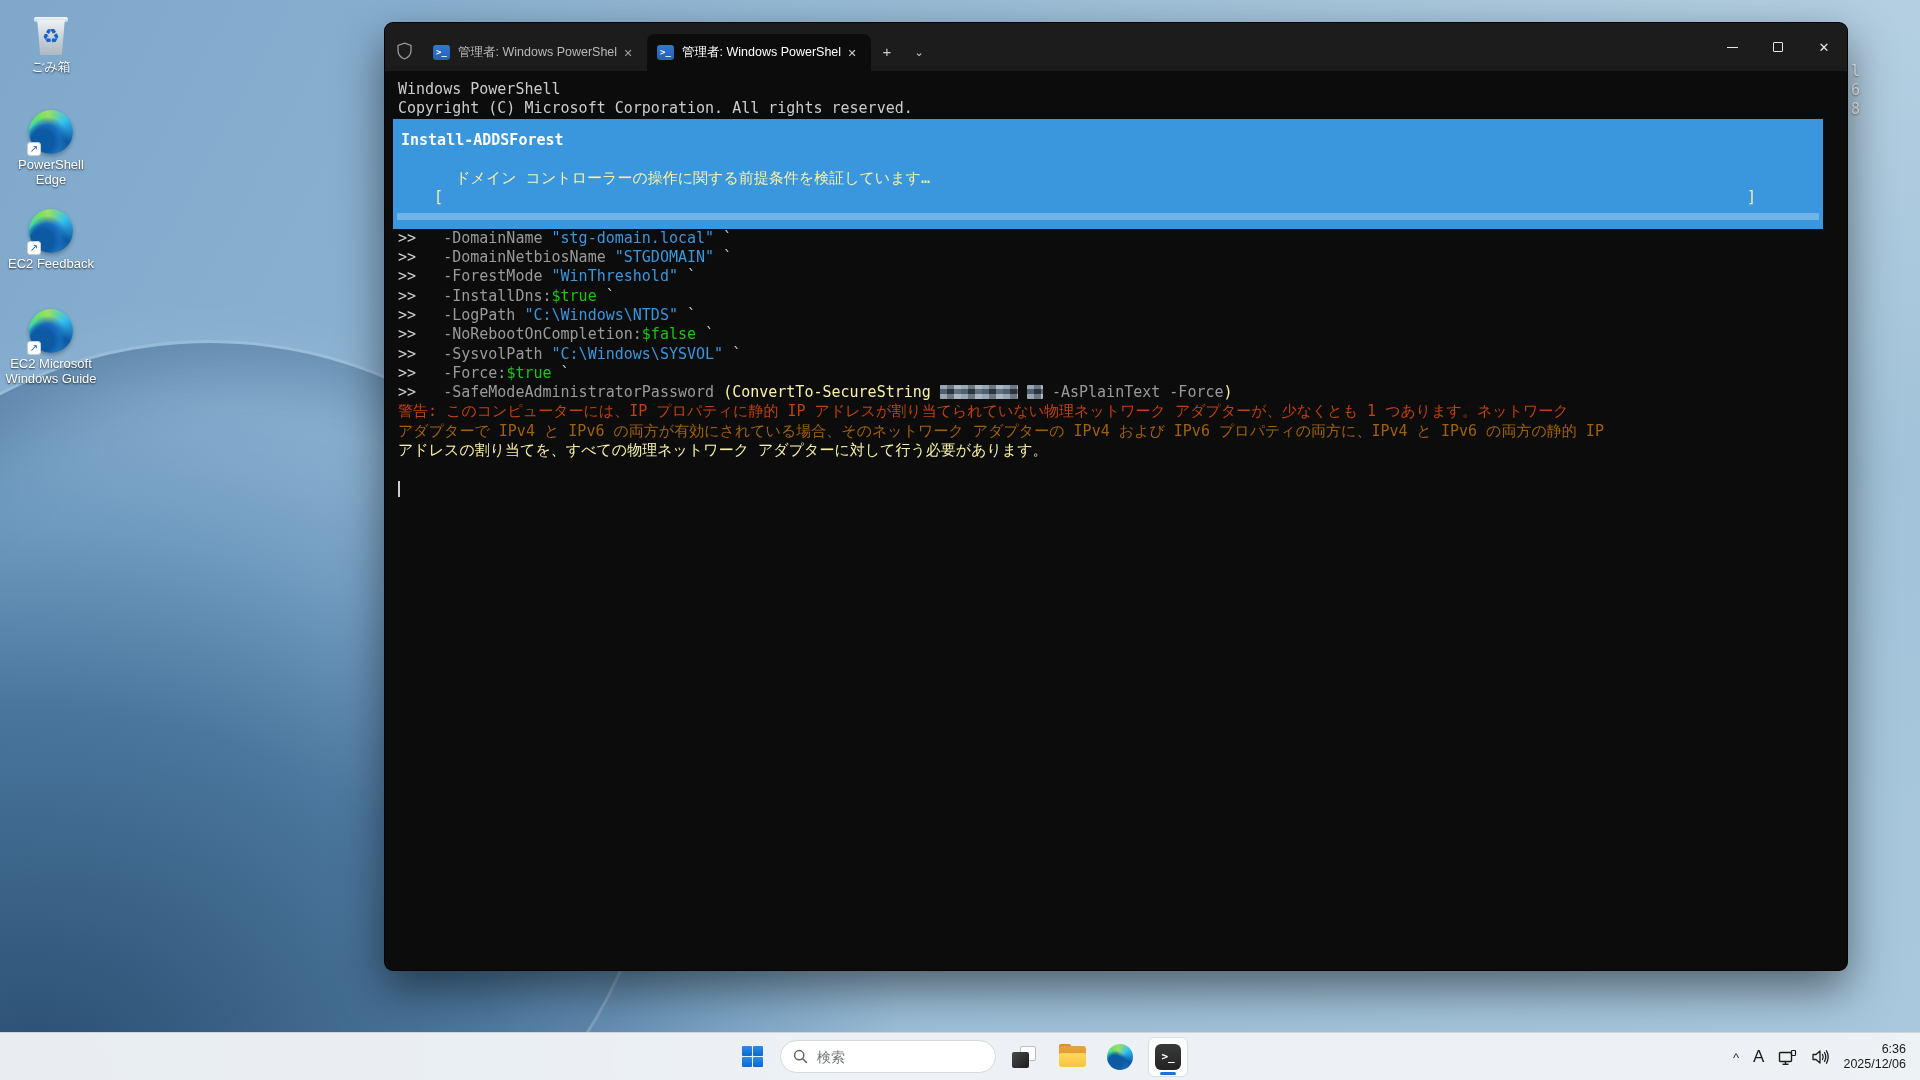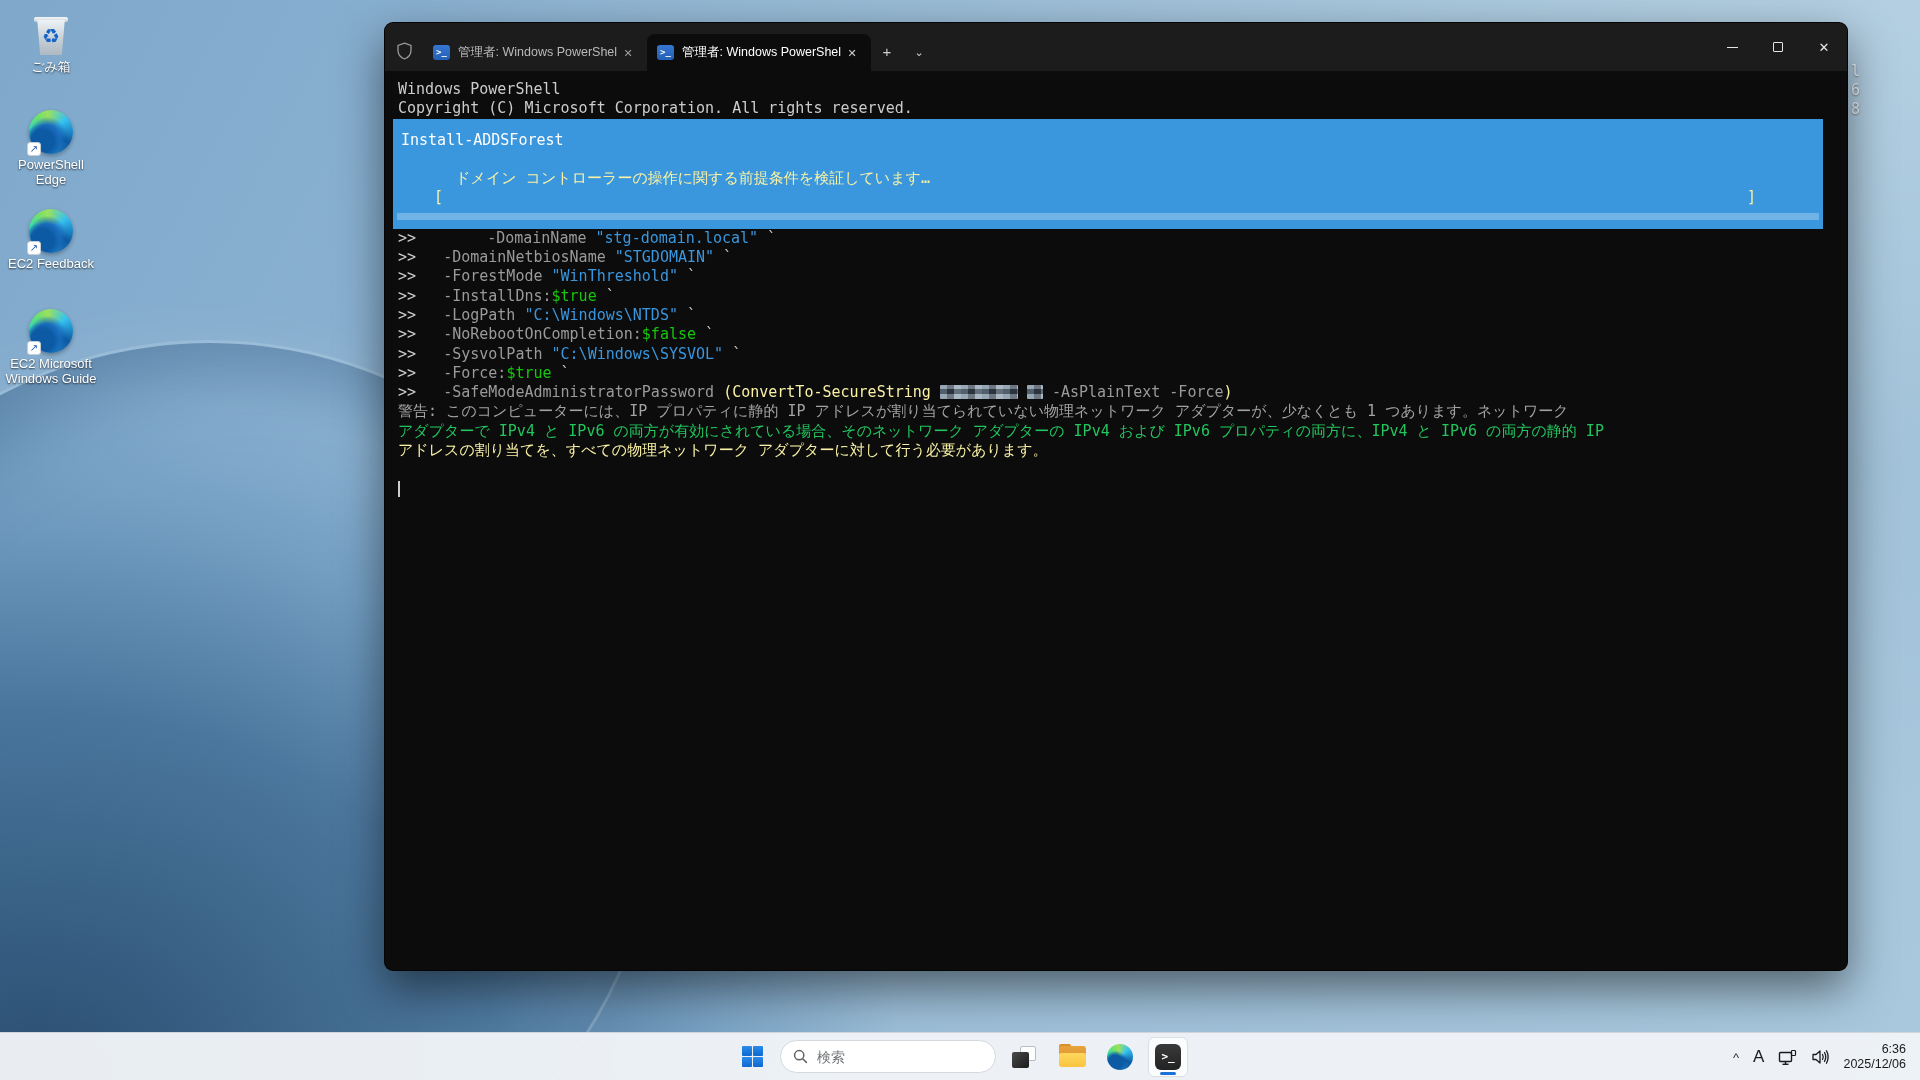--- a/index.html
+++ b/index.html
@@ -86,21 +86,21 @@
       line-height:19.3px; color:#cccccc; cursor:text; }
   .tline { white-space:pre; height:19.3px; }
   .redact { display:inline-block; height:14px; vertical-align:-2px; border-radius:1px;
       background-image:
         repeating-linear-gradient(90deg, rgba(122,144,165,.95) 0 7px, rgba(64,78,94,.95) 7px 14px, rgba(150,168,184,.95) 14px 21px),
         repeating-linear-gradient(0deg, rgba(255,255,255,.25) 0 5px, rgba(0,0,0,.3) 5px 10px);
       background-blend-mode:overlay; }
 
   .progress-box { width:1430px; margin:0 0 0 -5px; background:#3a96dd; padding:12px 0 9px 0; }
   .pb-line { white-space:pre; height:19.3px; padding-left:8px; }
-  .pb-title { color:#ffffff; font-weight:normal; }
+  .pb-title { color:#ffffff; font-weight:bold; }
   .pb-text { color:#f9f1a5; }
   .pb-bracket { display:flex; justify-content:space-between; padding:0 67px 0 41px;
       height:19.3px; color:#f9f1a5; }
   .pb-bar { height:7px; margin:5px 4px 0 4px; background:rgba(255,255,255,.28); border-radius:1px; }
 
   .caret-line { height:19.3px; display:flex; align-items:center; }
   .caret { width:2px; height:16px; background:#cccccc; }
 
   
   .taskbar { position:absolute; left:0; bottom:0; width:1920px; height:48px;
@@ -238,33 +238,33 @@
         <div class="pb-line"></div>
         <div class="pb-line pb-text">      ドメイン コントローラーの操作に関する前提条件を検証しています…</div>
         <div class="pb-bracket">
           <span>[</span>
           <span>]</span>
         </div>
         <div class="pb-bar"></div>
       </div>
 
       <div>
-          <div class="tline"><span style="color: rgb(204, 204, 204);">&gt;&gt;</span><span style="color: rgb(204, 204, 204);">   </span><span style="color: rgb(154, 154, 154); margin-left: 44px;">-DomainName </span><span style="color: rgb(58, 150, 221);">"stg-domain.local"</span><span style="color: rgb(204, 204, 204);"> `</span></div>
+          <div class="tline"><span style="color: rgb(204, 204, 204);">&gt;&gt;</span><span style="color: rgb(204, 204, 204);">   </span><span style="color: rgb(154, 154, 154);">-DomainName </span><span style="color: rgb(58, 150, 221);">"stg-domain.local"</span><span style="color: rgb(204, 204, 204);"> `</span></div>
           <div class="tline"><span style="color: rgb(204, 204, 204);">&gt;&gt;</span><span style="color: rgb(204, 204, 204);">   </span><span style="color: rgb(154, 154, 154);">-DomainNetbiosName </span><span style="color: rgb(58, 150, 221);">"STGDOMAIN"</span><span style="color: rgb(204, 204, 204);"> `</span></div>
           <div class="tline"><span style="color: rgb(204, 204, 204);">&gt;&gt;</span><span style="color: rgb(204, 204, 204);">   </span><span style="color: rgb(154, 154, 154);">-ForestMode </span><span style="color: rgb(58, 150, 221);">"WinThreshold"</span><span style="color: rgb(204, 204, 204);"> `</span></div>
           <div class="tline"><span style="color: rgb(204, 204, 204);">&gt;&gt;</span><span style="color: rgb(204, 204, 204);">   </span><span style="color: rgb(154, 154, 154);">-InstallDns:</span><span style="color: rgb(22, 198, 12);">$true</span><span style="color: rgb(204, 204, 204);"> `</span></div>
           <div class="tline"><span style="color: rgb(204, 204, 204);">&gt;&gt;</span><span style="color: rgb(204, 204, 204);">   </span><span style="color: rgb(154, 154, 154);">-LogPath </span><span style="color: rgb(58, 150, 221);">"C:\Windows\NTDS"</span><span style="color: rgb(204, 204, 204);"> `</span></div>
           <div class="tline"><span style="color: rgb(204, 204, 204);">&gt;&gt;</span><span style="color: rgb(204, 204, 204);">   </span><span style="color: rgb(154, 154, 154);">-NoRebootOnCompletion:</span><span style="color: rgb(22, 198, 12);">$false</span><span style="color: rgb(204, 204, 204);"> `</span></div>
           <div class="tline"><span style="color: rgb(204, 204, 204);">&gt;&gt;</span><span style="color: rgb(204, 204, 204);">   </span><span style="color: rgb(154, 154, 154);">-SysvolPath </span><span style="color: rgb(58, 150, 221);">"C:\Windows\SYSVOL"</span><span style="color: rgb(204, 204, 204);"> `</span></div>
           <div class="tline"><span style="color: rgb(204, 204, 204);">&gt;&gt;</span><span style="color: rgb(204, 204, 204);">   </span><span style="color: rgb(154, 154, 154);">-Force:</span><span style="color: rgb(22, 198, 12);">$true</span><span style="color: rgb(204, 204, 204);"> `</span></div>
           <div class="tline"><span style="color: rgb(204, 204, 204);">&gt;&gt;</span><span style="color: rgb(204, 204, 204);">   </span><span style="color: rgb(154, 154, 154);">-SafeModeAdministratorPassword </span><span style="color: rgb(249, 241, 165);">(</span><span style="color: rgb(249, 241, 165);">ConvertTo-SecureString </span><span class="redact" style="width: 78px;"></span><span style="color: rgb(204, 204, 204);"> </span><span class="redact" style="width: 16px;"></span><span style="color: rgb(204, 204, 204);"> </span><span style="color: rgb(154, 154, 154);">-AsPlainText -Force</span><span style="color: rgb(249, 241, 165);">)</span></div>
         </div>
       <div>
-          <div class="tline"><span style="color: #a3a3a3;">警告: このコンピューターには、IP プロパティに静的 IP アドレスが割り当てられていない物理ネットワーク アダプターが、少なくとも 1 つあります。ネットワーク</span></div>
-          <div class="tline"><span style="color: #22c55e;">アダプターで IPv4 と IPv6 の両方が有効にされている場合、そのネットワーク アダプターの IPv4 および IPv6 プロパティの両方に、IPv4 と IPv6 の両方の静的 IP</span></div>
+          <div class="tline"><span style="color: #c2410c;">警告: このコンピューターには、IP プロパティに静的 IP アドレスが割り当てられていない物理ネットワーク アダプターが、少なくとも 1 つあります。ネットワーク</span></div>
+          <div class="tline"><span style="color: #a16207;">アダプターで IPv4 と IPv6 の両方が有効にされている場合、そのネットワーク アダプターの IPv4 および IPv6 プロパティの両方に、IPv4 と IPv6 の両方の静的 IP</span></div>
           <div class="tline"><span style="color: rgb(249, 241, 165);">アドレスの割り当てを、すべての物理ネットワーク アダプターに対して行う必要があります。</span></div>
         </div>
 
       <div class="tline"></div>
       <div class="caret-line">
         <div class="caret"></div>
       </div>
     </div>
   </div>
 

